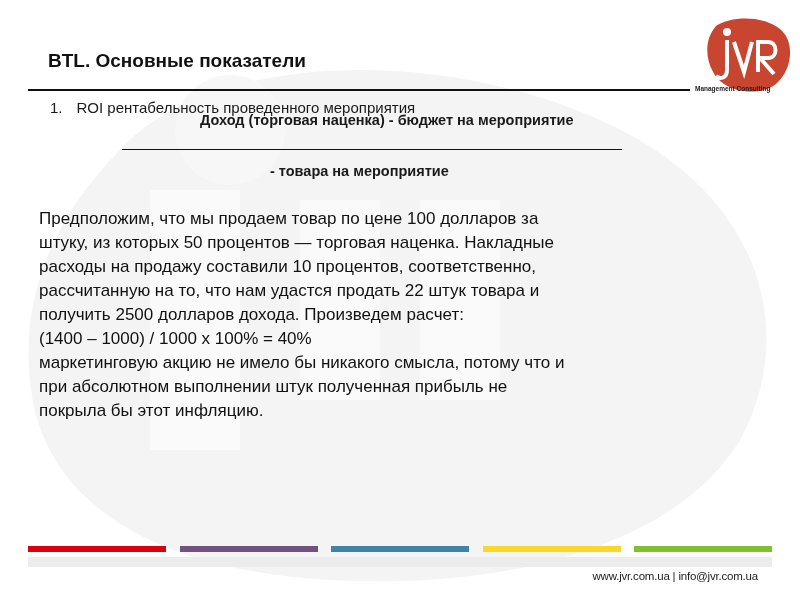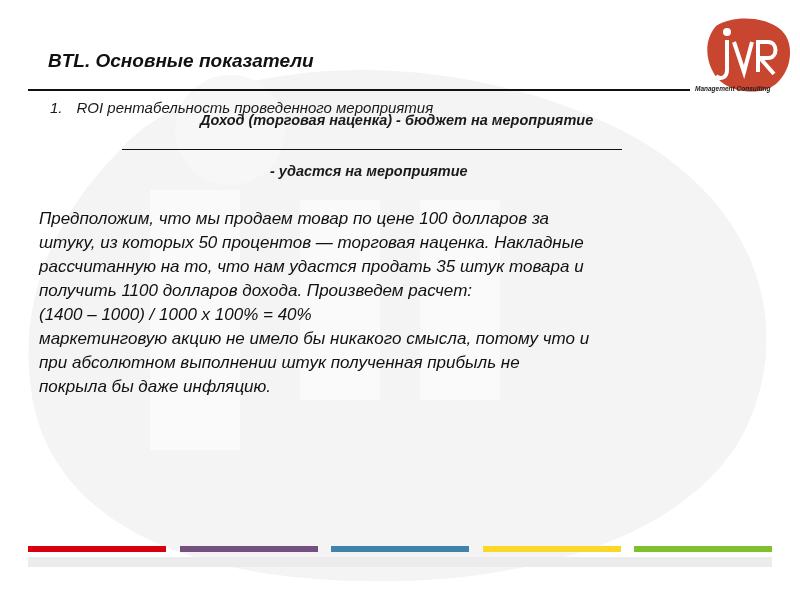--- a/index.html
+++ b/index.html
@@ -11,21 +11,20 @@
       background: #ffffff;
     }
     .slide {
       position: relative;
       width: 800px;
       height: 600px;
       background: #ffffff;
       font-family: "Liberation Sans", sans-serif;
       color: #1a1a1a;
       overflow: hidden;
-      font-style: italic;
     }
     .watermark {
       position: absolute;
       left: 0; top: 0;
       width: 800px; height: 600px;
       z-index: 0;
     }
     .title {
       position: absolute;
       left: 48px;
@@ -171,35 +170,37 @@
   </svg>
   <div class="logo-caption">Management Consulting</div>
 
   <div class="list-item">
     <span>1.</span>
     <span>ROI рентабельность проведенного мероприятия</span>
   </div>
 
   <div class="formula-num">Доход (торговая наценка) - бюджет на мероприятие</div>
   <div class="formula-rule"></div>
-  <div class="formula-den">- удастся на мероприятие</div>
+  <div class="formula-den">- товара на мероприятие</div>
 
   <div class="body-text">
     <div>Предположим, что мы продаем товар по цене 100 долларов за</div>
     <div>штуку, из которых 50 процентов — торговая наценка. Накладные</div>
-    <div>рассчитанную на то, что нам удастся продать 35 штук товара и</div>
-    <div>получить 1100 долларов дохода. Произведем расчет:</div>
+    <div>расходы на продажу составили 10 процентов, соответственно,</div>
+    <div>рассчитанную на то, что нам удастся продать 22 штук товара и</div>
+    <div>получить 2500 долларов дохода. Произведем расчет:</div>
     <div>(1400 – 1000) / 1000 x 100% = 40%</div>
     <div>маркетинговую акцию не имело бы никакого смысла, потому что и</div>
     <div>при абсолютном выполнении штук полученная прибыль не</div>
-    <div>покрыла бы даже инфляцию.</div>
+    <div>покрыла бы этот инфляцию.</div>
   </div>
 
   <div class="color-bars">
     <div class="bar" style="background: rgb(217, 0, 13);"></div>
     <div class="bar" style="background: rgb(115, 80, 128);"></div>
     <div class="bar" style="background: rgb(63, 130, 170);"></div>
     <div class="bar" style="background: rgb(251, 215, 39);"></div>
     <div class="bar" style="background: rgb(128, 192, 46);"></div>
   </div>
   <div class="gray-band"></div>
 
+  <div class="footer">www.jvr.com.ua | info@jvr.com.ua</div>
 </div>
 
 </body></html>

